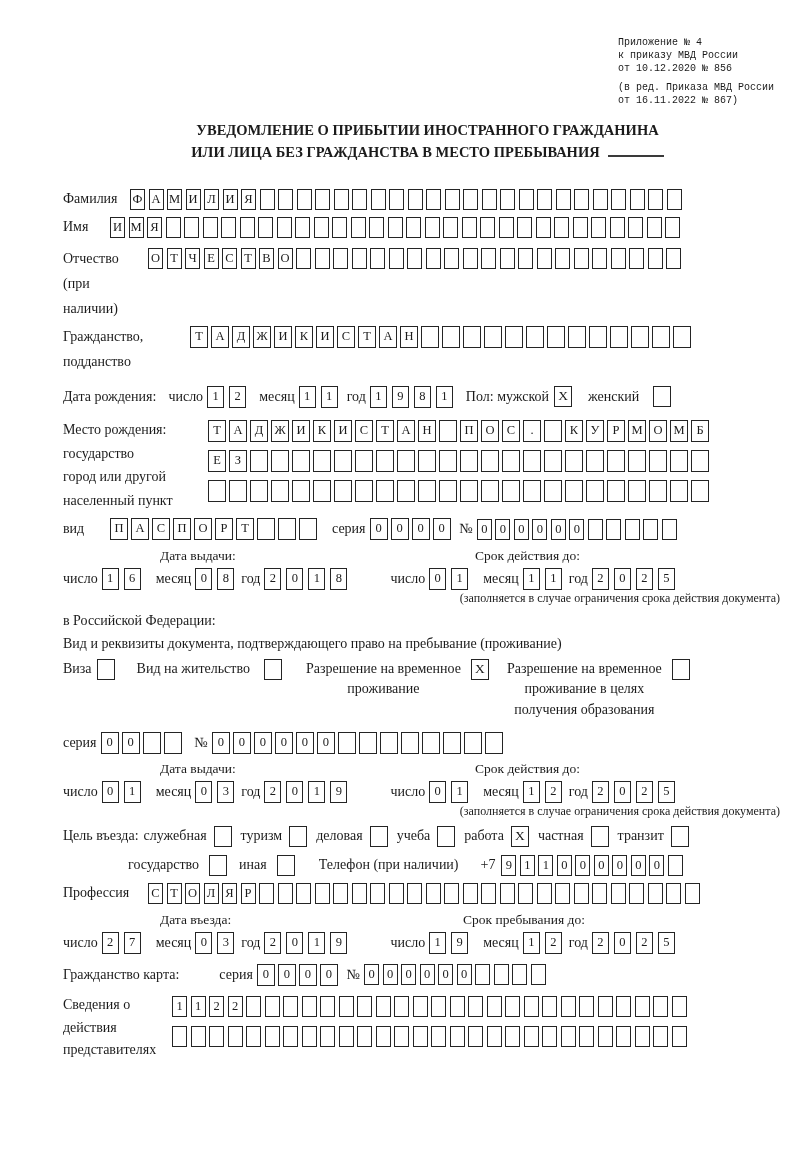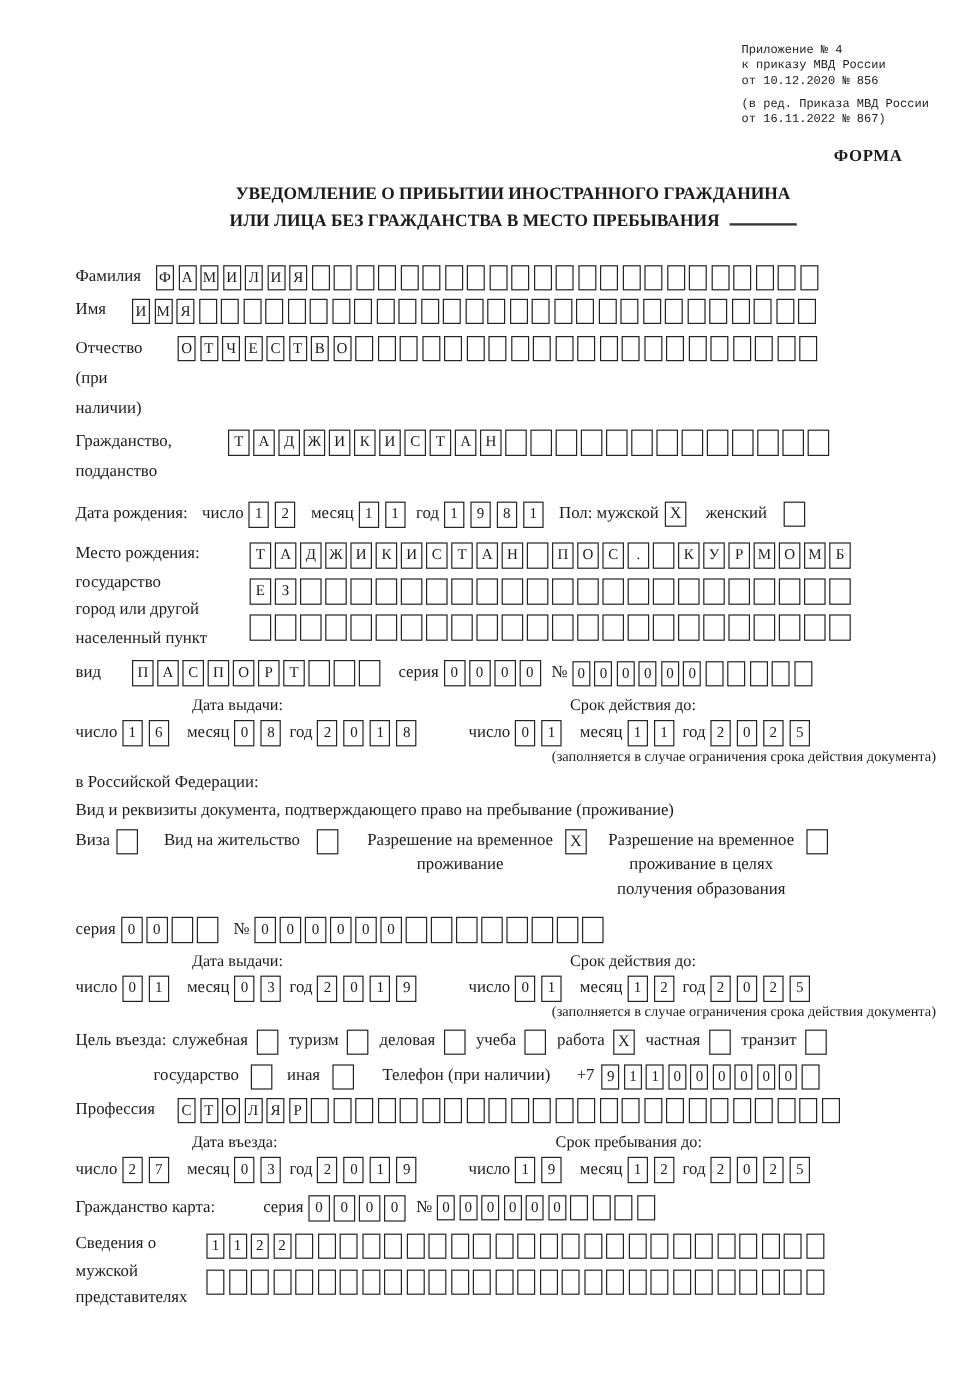--- a/index.html
+++ b/index.html
@@ -56,21 +56,20 @@
 
   <div class="annex">
     <div>Приложение № 4</div>
     <div>к приказу МВД России</div>
     <div>от 10.12.2020 № 856</div>
     <div class="gap"></div>
     <div>(в ред. Приказа МВД России</div>
     <div>от 16.11.2022 № 867)</div>
   </div>
 
-  <div class="forma">ФОРМА</div>
 
   <div class="title">
     <div>УВЕДОМЛЕНИЕ О ПРИБЫТИИ ИНОСТРАННОГО ГРАЖДАНИНА</div>
     <div><span>ИЛИ ЛИЦА БЕЗ ГРАЖДАНСТВА В МЕСТО ПРЕБЫВАНИЯ</span><span class="uline"></span></div>
   </div>
 
 
   <div class="row" style="margin-top:25px">
     <span class="flabel" style="width:67px">Фамилия</span>
     <span class="cells"><span class="cell">Ф</span><span class="cell">А</span><span class="cell">М</span><span class="cell">И</span><span class="cell">Л</span><span class="cell">И</span><span class="cell">Я</span><span class="cell"></span><span class="cell"></span><span class="cell"></span><span class="cell"></span><span class="cell"></span><span class="cell"></span><span class="cell"></span><span class="cell"></span><span class="cell"></span><span class="cell"></span><span class="cell"></span><span class="cell"></span><span class="cell"></span><span class="cell"></span><span class="cell"></span><span class="cell"></span><span class="cell"></span><span class="cell"></span><span class="cell"></span><span class="cell"></span><span class="cell"></span><span class="cell"></span><span class="cell"></span></span>
@@ -267,21 +266,21 @@
     <span>Гражданство карта:</span>
     <span class="dl" style="margin-left:40px">серия</span>
     <span class="cells wide"><span class="cell">0</span><span class="cell">0</span><span class="cell">0</span><span class="cell">0</span></span>
     <span class="dl" style="margin-left:6px">№</span>
     <span class="cells"><span class="cell">0</span><span class="cell">0</span><span class="cell">0</span><span class="cell">0</span><span class="cell">0</span><span class="cell">0</span><span class="cell"></span><span class="cell"></span><span class="cell"></span><span class="cell"></span></span>
   </div>
 
   <div class="rowt" style="margin-top:8px">
     <span class="lcol" style="width:109px;line-height:1.62">
       <span>Сведения о</span><br>
-      <span>мужской</span><br>
+      <span>действия</span><br>
       <span>представителях</span><br>
       <br>
       <br>
       
     </span>
     <span>
       <span class="cells" style="display:block;margin-top:2px"><span class="cell">1</span><span class="cell">1</span><span class="cell">2</span><span class="cell">2</span><span class="cell"></span><span class="cell"></span><span class="cell"></span><span class="cell"></span><span class="cell"></span><span class="cell"></span><span class="cell"></span><span class="cell"></span><span class="cell"></span><span class="cell"></span><span class="cell"></span><span class="cell"></span><span class="cell"></span><span class="cell"></span><span class="cell"></span><span class="cell"></span><span class="cell"></span><span class="cell"></span><span class="cell"></span><span class="cell"></span><span class="cell"></span><span class="cell"></span><span class="cell"></span><span class="cell"></span></span>
       <span class="cells" style="display:block;margin-top:9px"><span class="cell"></span><span class="cell"></span><span class="cell"></span><span class="cell"></span><span class="cell"></span><span class="cell"></span><span class="cell"></span><span class="cell"></span><span class="cell"></span><span class="cell"></span><span class="cell"></span><span class="cell"></span><span class="cell"></span><span class="cell"></span><span class="cell"></span><span class="cell"></span><span class="cell"></span><span class="cell"></span><span class="cell"></span><span class="cell"></span><span class="cell"></span><span class="cell"></span><span class="cell"></span><span class="cell"></span><span class="cell"></span><span class="cell"></span><span class="cell"></span><span class="cell"></span></span>
 
     </span>

